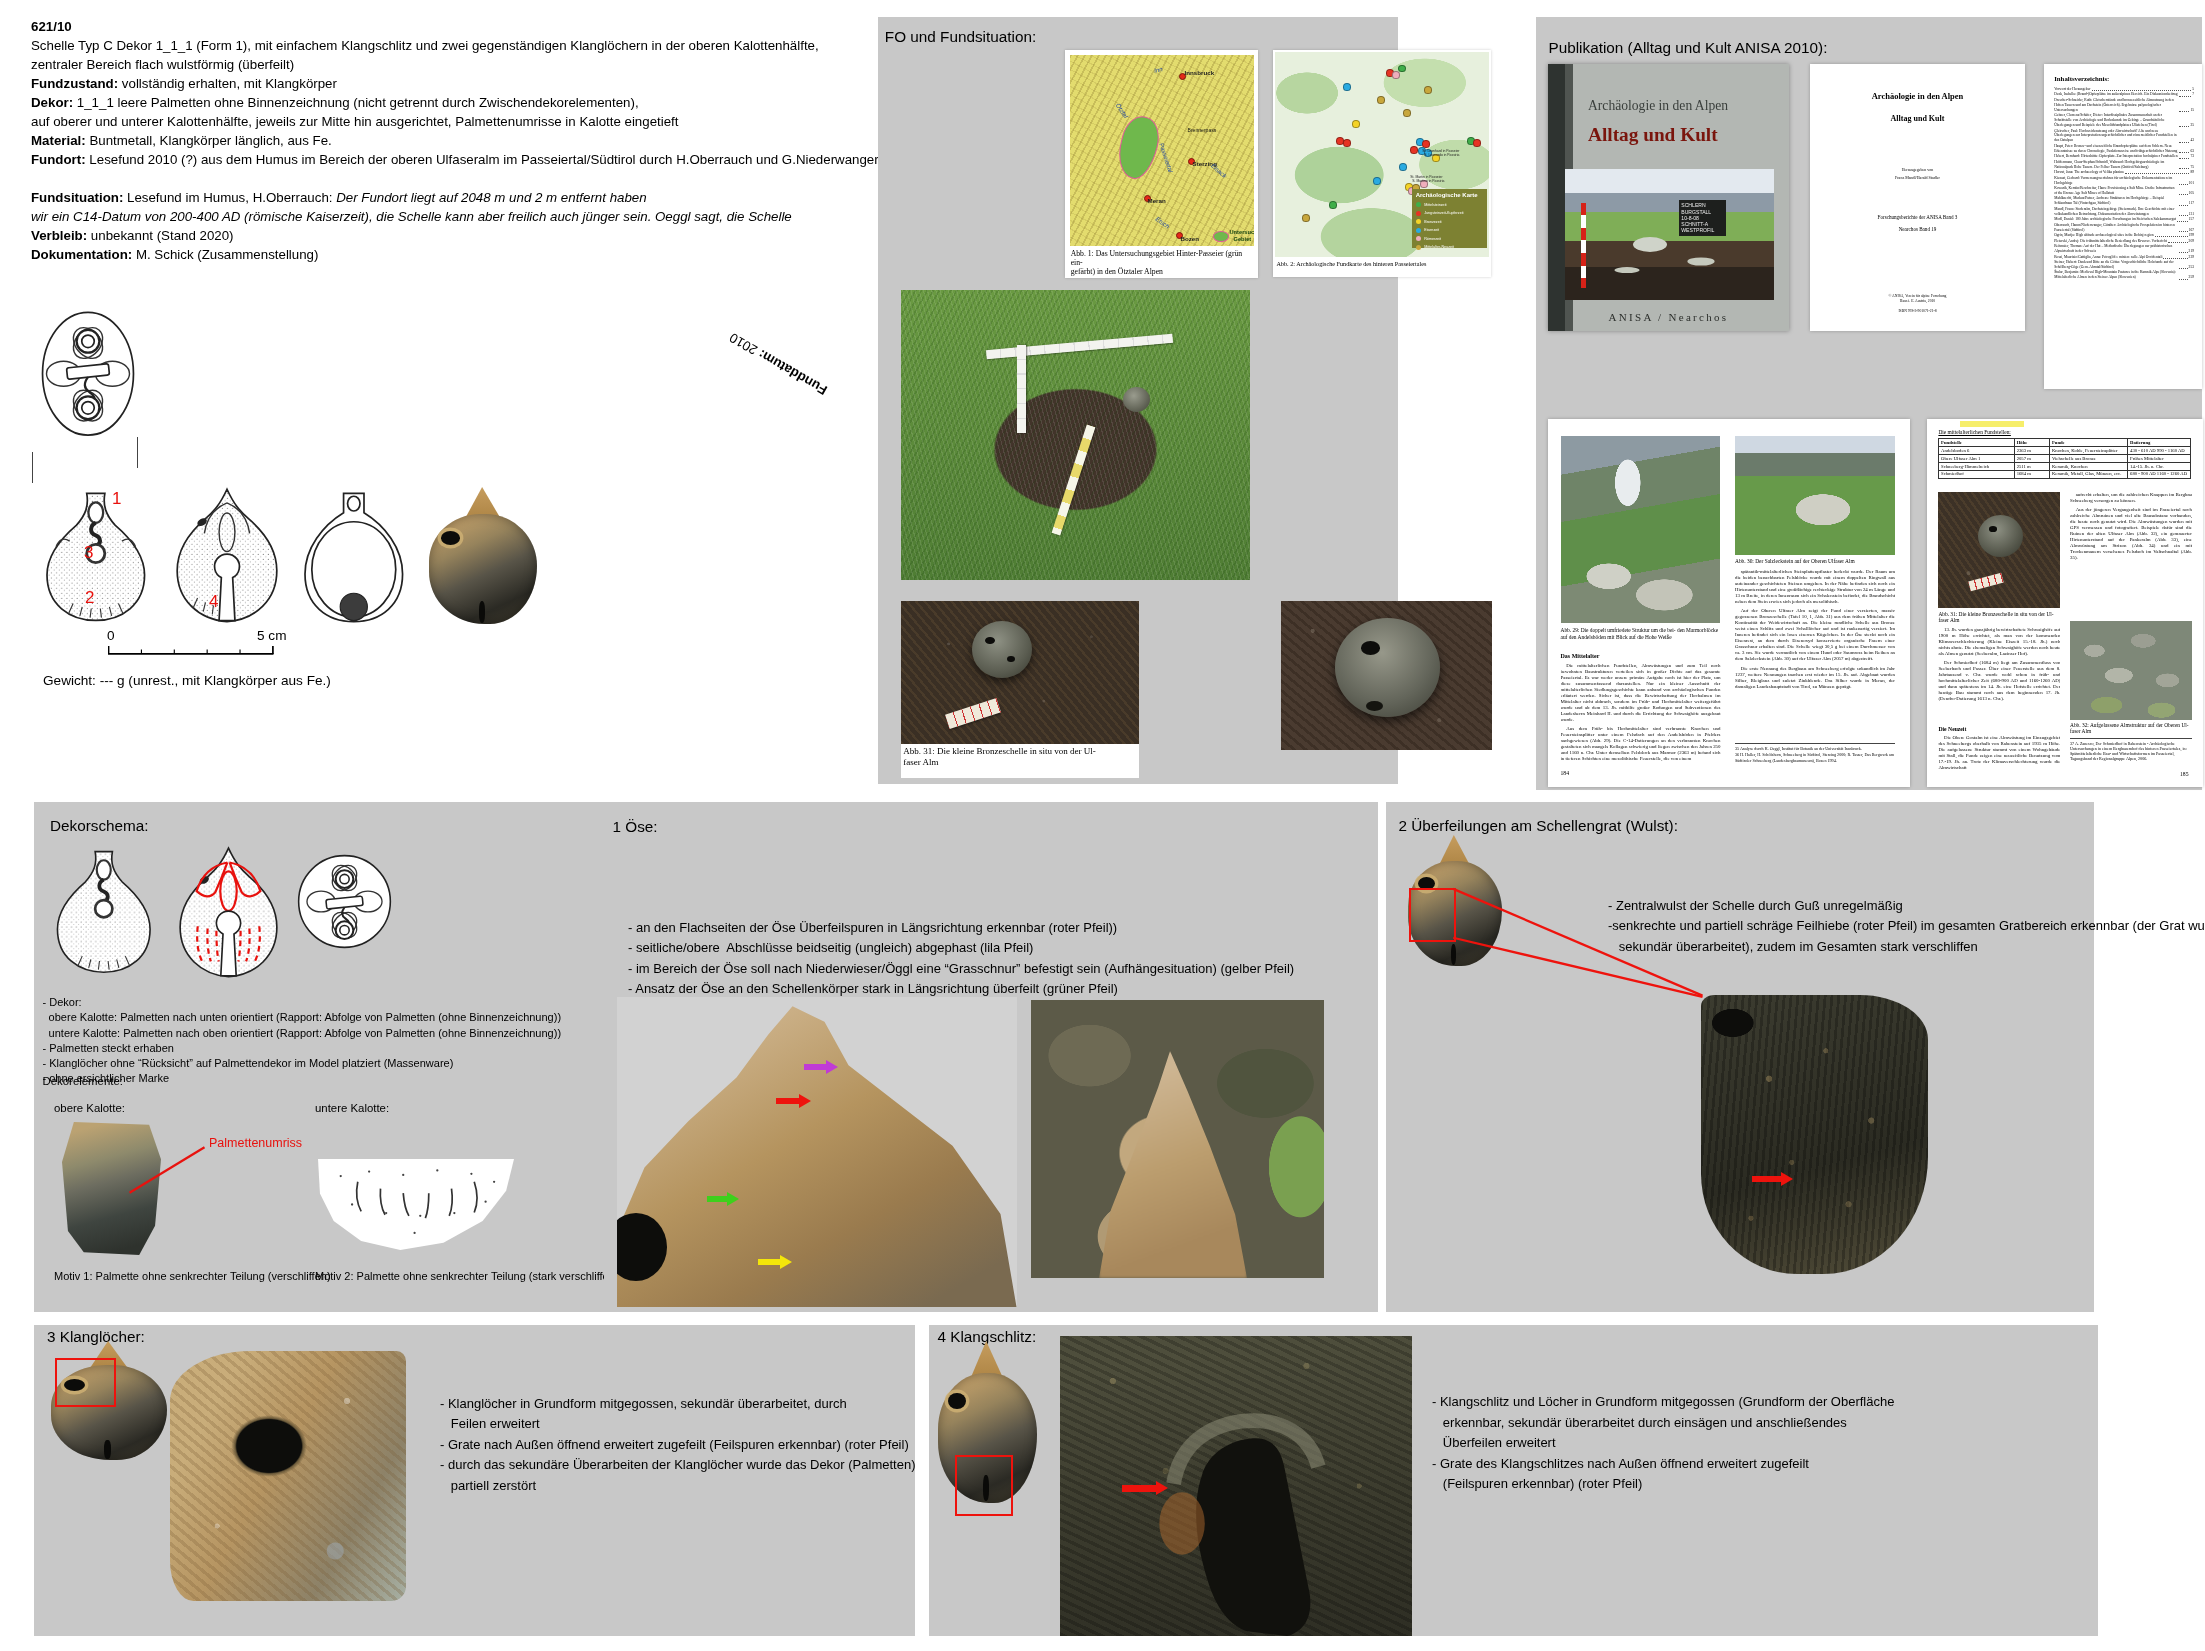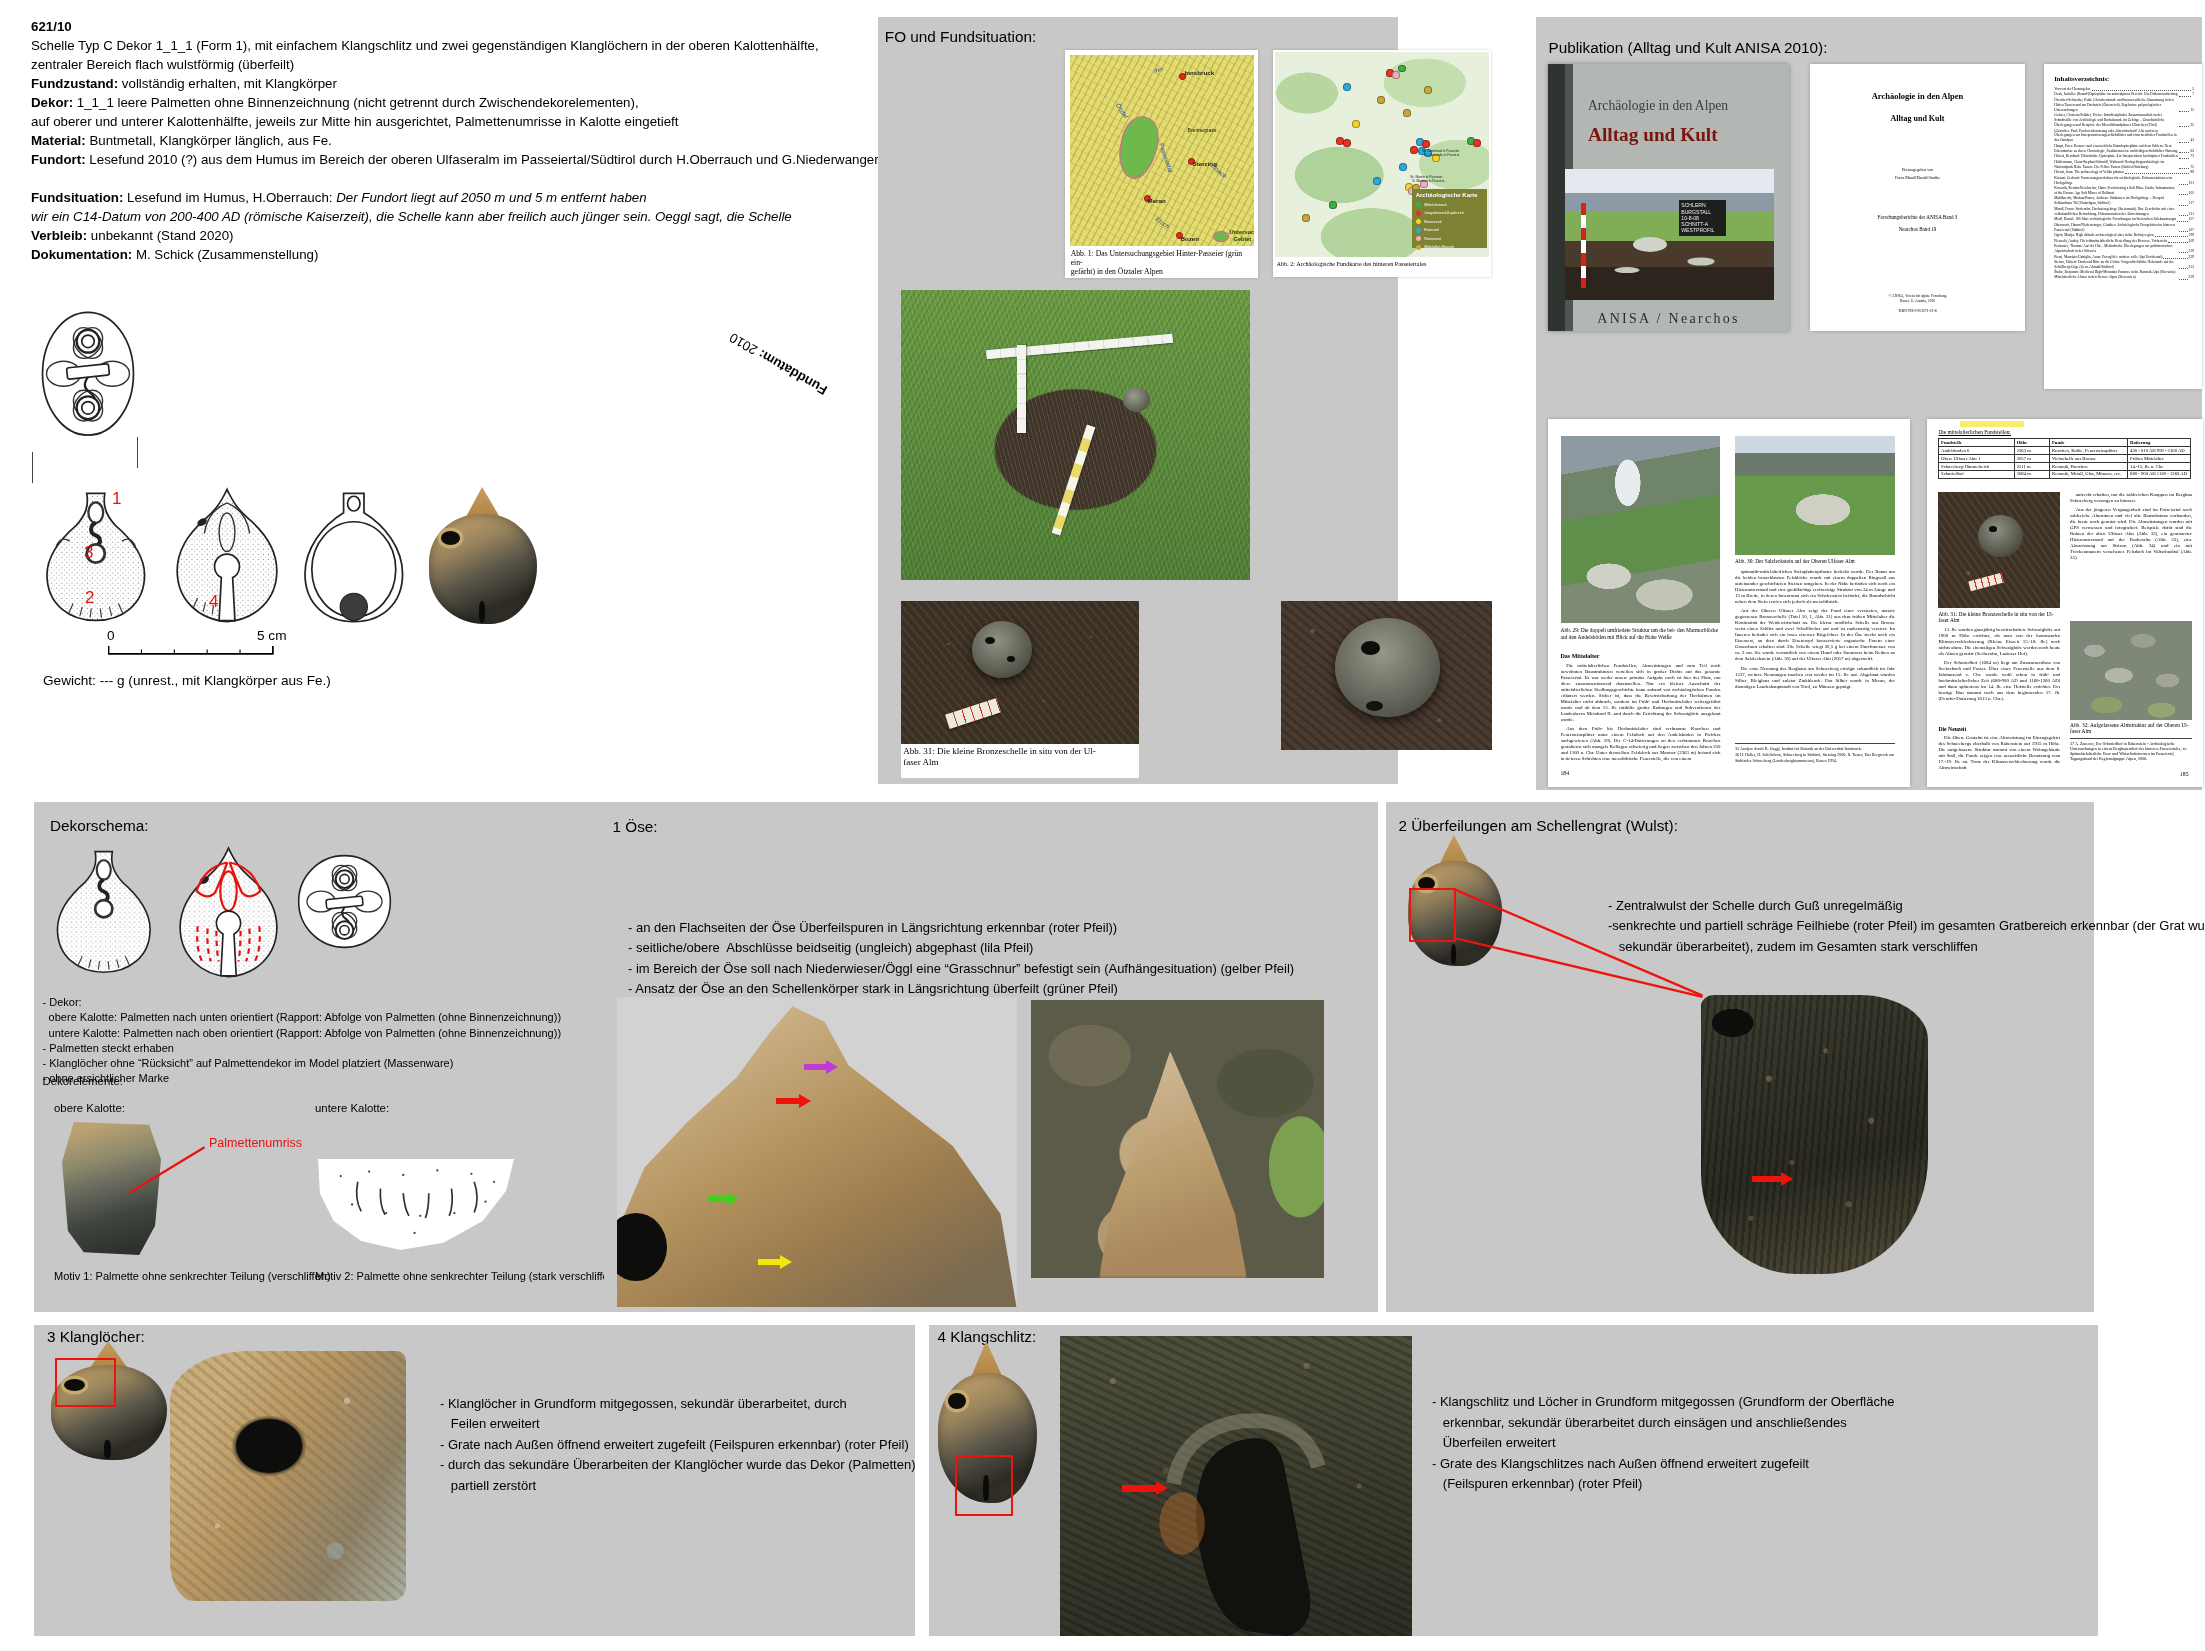--- a/index.html
+++ b/index.html
@@ -95,21 +95,21 @@
 
       <div class="hline"><b></b><span>auf oberer und unterer Kalottenhälfte, jeweils zur Mitte hin ausgerichtet, Palmettenumrisse in Kalotte eingetieft</span><i></i></div>
 
       <div class="hline"><b>Material:</b><span> Buntmetall, Klangkörper länglich, aus Fe.</span><i></i></div>
 
 
       <div class="hline"><b>Fundort:</b><span> Lesefund 2010 (?) aus dem Humus im Bereich der oberen Ulfaseralm im Passeiertal/Südtirol durch H.Oberrauch und G.Niederwanger</span><i></i></div>
 
       <div class="hline" style="transform: rotate(2010deg);"><b>Funddatum:</b><span> 2010</span><i></i></div>
 
-      <div class="hline"><b>Fundsituation:</b><span> Lesefund im Humus, H.Oberrauch: </span><i>Der Fundort liegt auf 2050 m und 5 m entfernt haben</i></div>
+      <div class="hline"><b>Fundsituation:</b><span> Lesefund im Humus, H.Oberrauch: </span><i>Der Fundort liegt auf 2048 m und 2 m entfernt haben</i></div>
 
       <div class="hline"><b></b><span></span><i>wir ein C14-Datum von 200-400 AD (römische Kaiserzeit), die Schelle kann aber freilich auch jünger sein. Oeggl sagt, die Schelle</i></div>
 
 
 
       <div class="hline"><b>Verbleib:</b><span> unbekannt (Stand 2020)</span><i></i></div>
 
       <div class="hline"><b>Dokumentation:</b><span> M. Schick (Zusammenstellung)</span><i></i></div>
     </div>
 
@@ -373,21 +373,21 @@
       <div class="photo" style="left:17px;top:105px;width:209px;height:131px;
            background:linear-gradient(#e3e9ef 0 18%,#8d9aa6 18% 33%,#7fae57 33% 55%,#4a3a2c 55% 75%,#2c241d 75% 100%);">
         <div class="abs" style="left:16px;top:34px;width:4.5px;height:85px;background:repeating-linear-gradient(#d62218 0 12.5px,#fff 12.5px 25px)"></div>
         <div class="abs pre" style="left:114px;top:31px;width:42px;background:#1d1f1d;color:#eee;font-size:5.1px;line-height:6.2px;padding:2.3px;text-align:left">SCHLERN
 BURGSTALL
 10-8-08
 SCHNITT-A
 WESTPROFIL</div>
         <div class="abs" style="left:68px;top:68px;width:34px;height:14.8px;border-radius:50%;background:#cfd3c9;box-shadow:51px 17px 0 -3.4px #c5c9bd, -23px 25.6px 0 -4.5px #c5c9bd"></div>
       </div>
-      <div class="abs caption" style="left:0;top:247px;width:100%;text-align:center;font-size:14px;letter-spacing:2.3px;color:#2c2f2c">ANISA / Nearchos</div>
+      <div class="abs caption" style="left:0;top:247px;width:100%;text-align:center;font-size:11px;letter-spacing:2.3px;color:#2c2f2c">ANISA / Nearchos</div>
     </div>
 
     <div class="bookpage" style="left:274px;top:47px;width:215px;height:267px;text-align:center">
       <div style="margin-top:27px;font-size:8.5px;font-weight:bold">Archäologie in den Alpen</div>
       <div style="margin-top:12.5px;font-size:8px;font-weight:bold">Alltag und Kult</div>
       <div style="margin-top:44px;font-size:4px">Herausgegeben von</div>
       <div style="margin-top:3.4px;font-size:4px">Franz Mandl/Harald Stadler</div>
       <div style="margin-top:34px;font-size:5.1px">Forschungsberichte der ANISA Band 3</div>
       <div style="margin-top:5.7px;font-size:5.1px">Nearchos Band 19</div>
       <div class="pre" style="margin-top:62px;font-size:3.7px;line-height:5.1px">© ANISA, Verein für alpine Forschung

